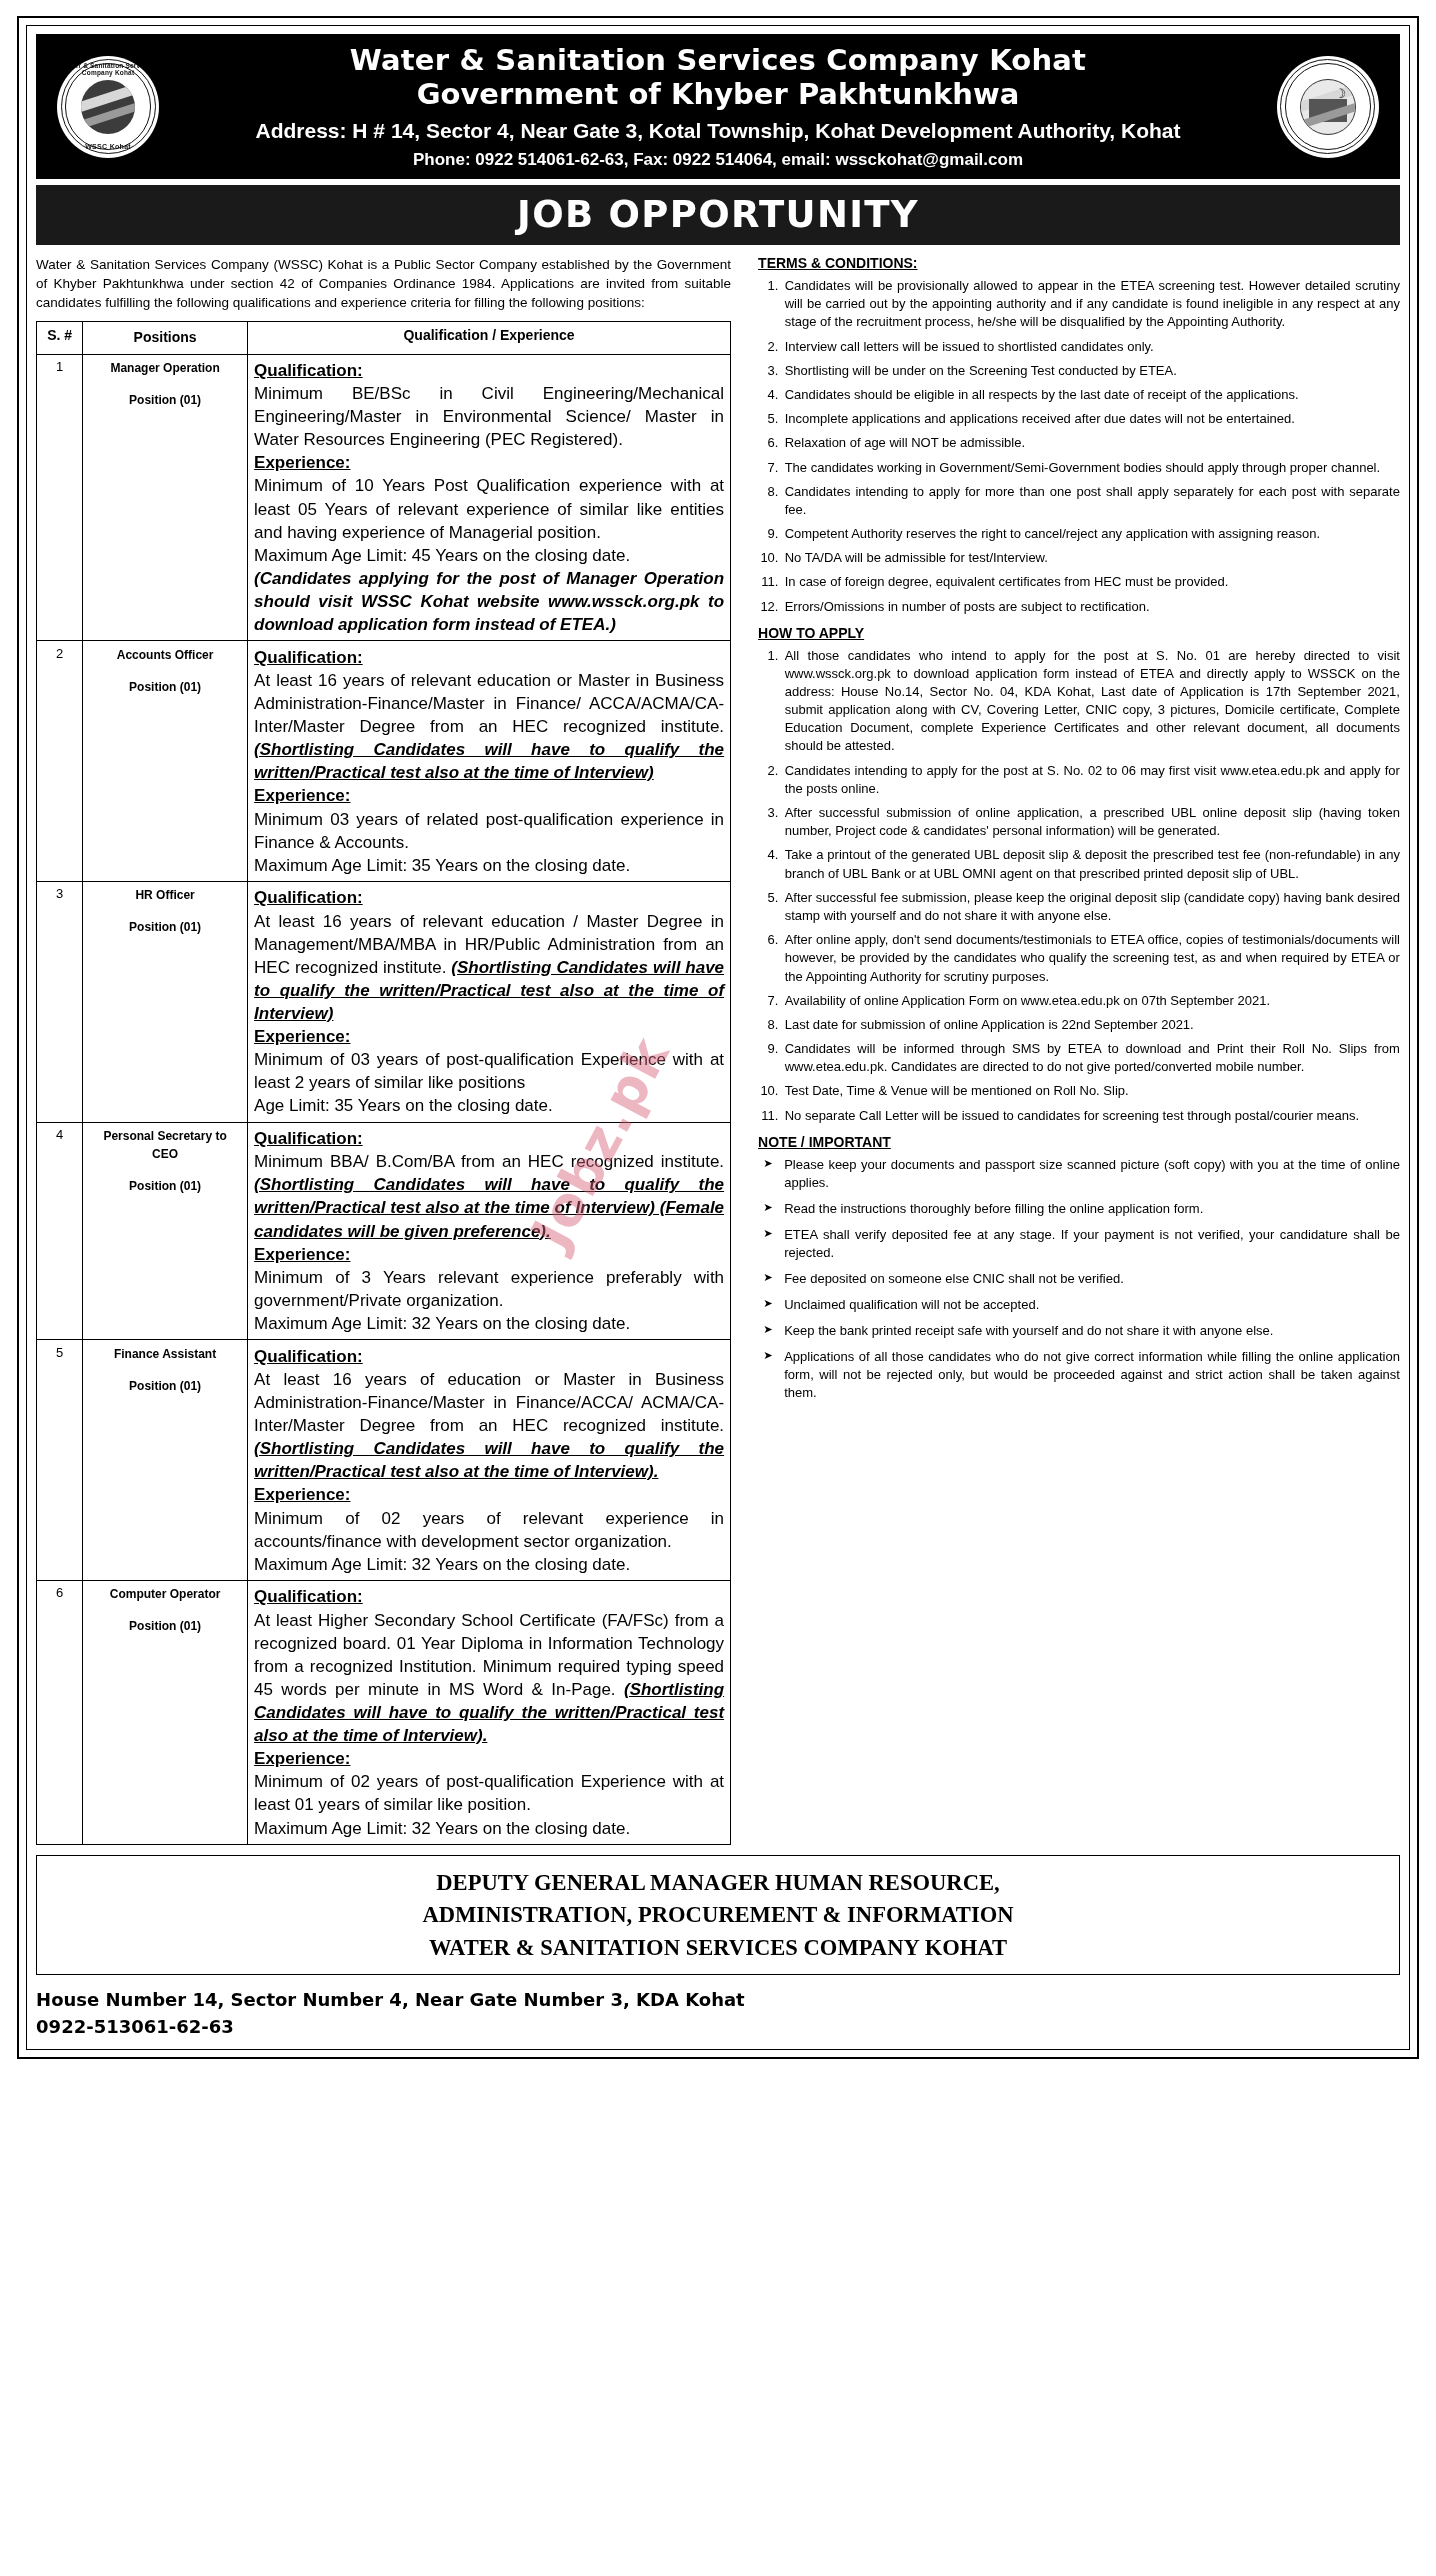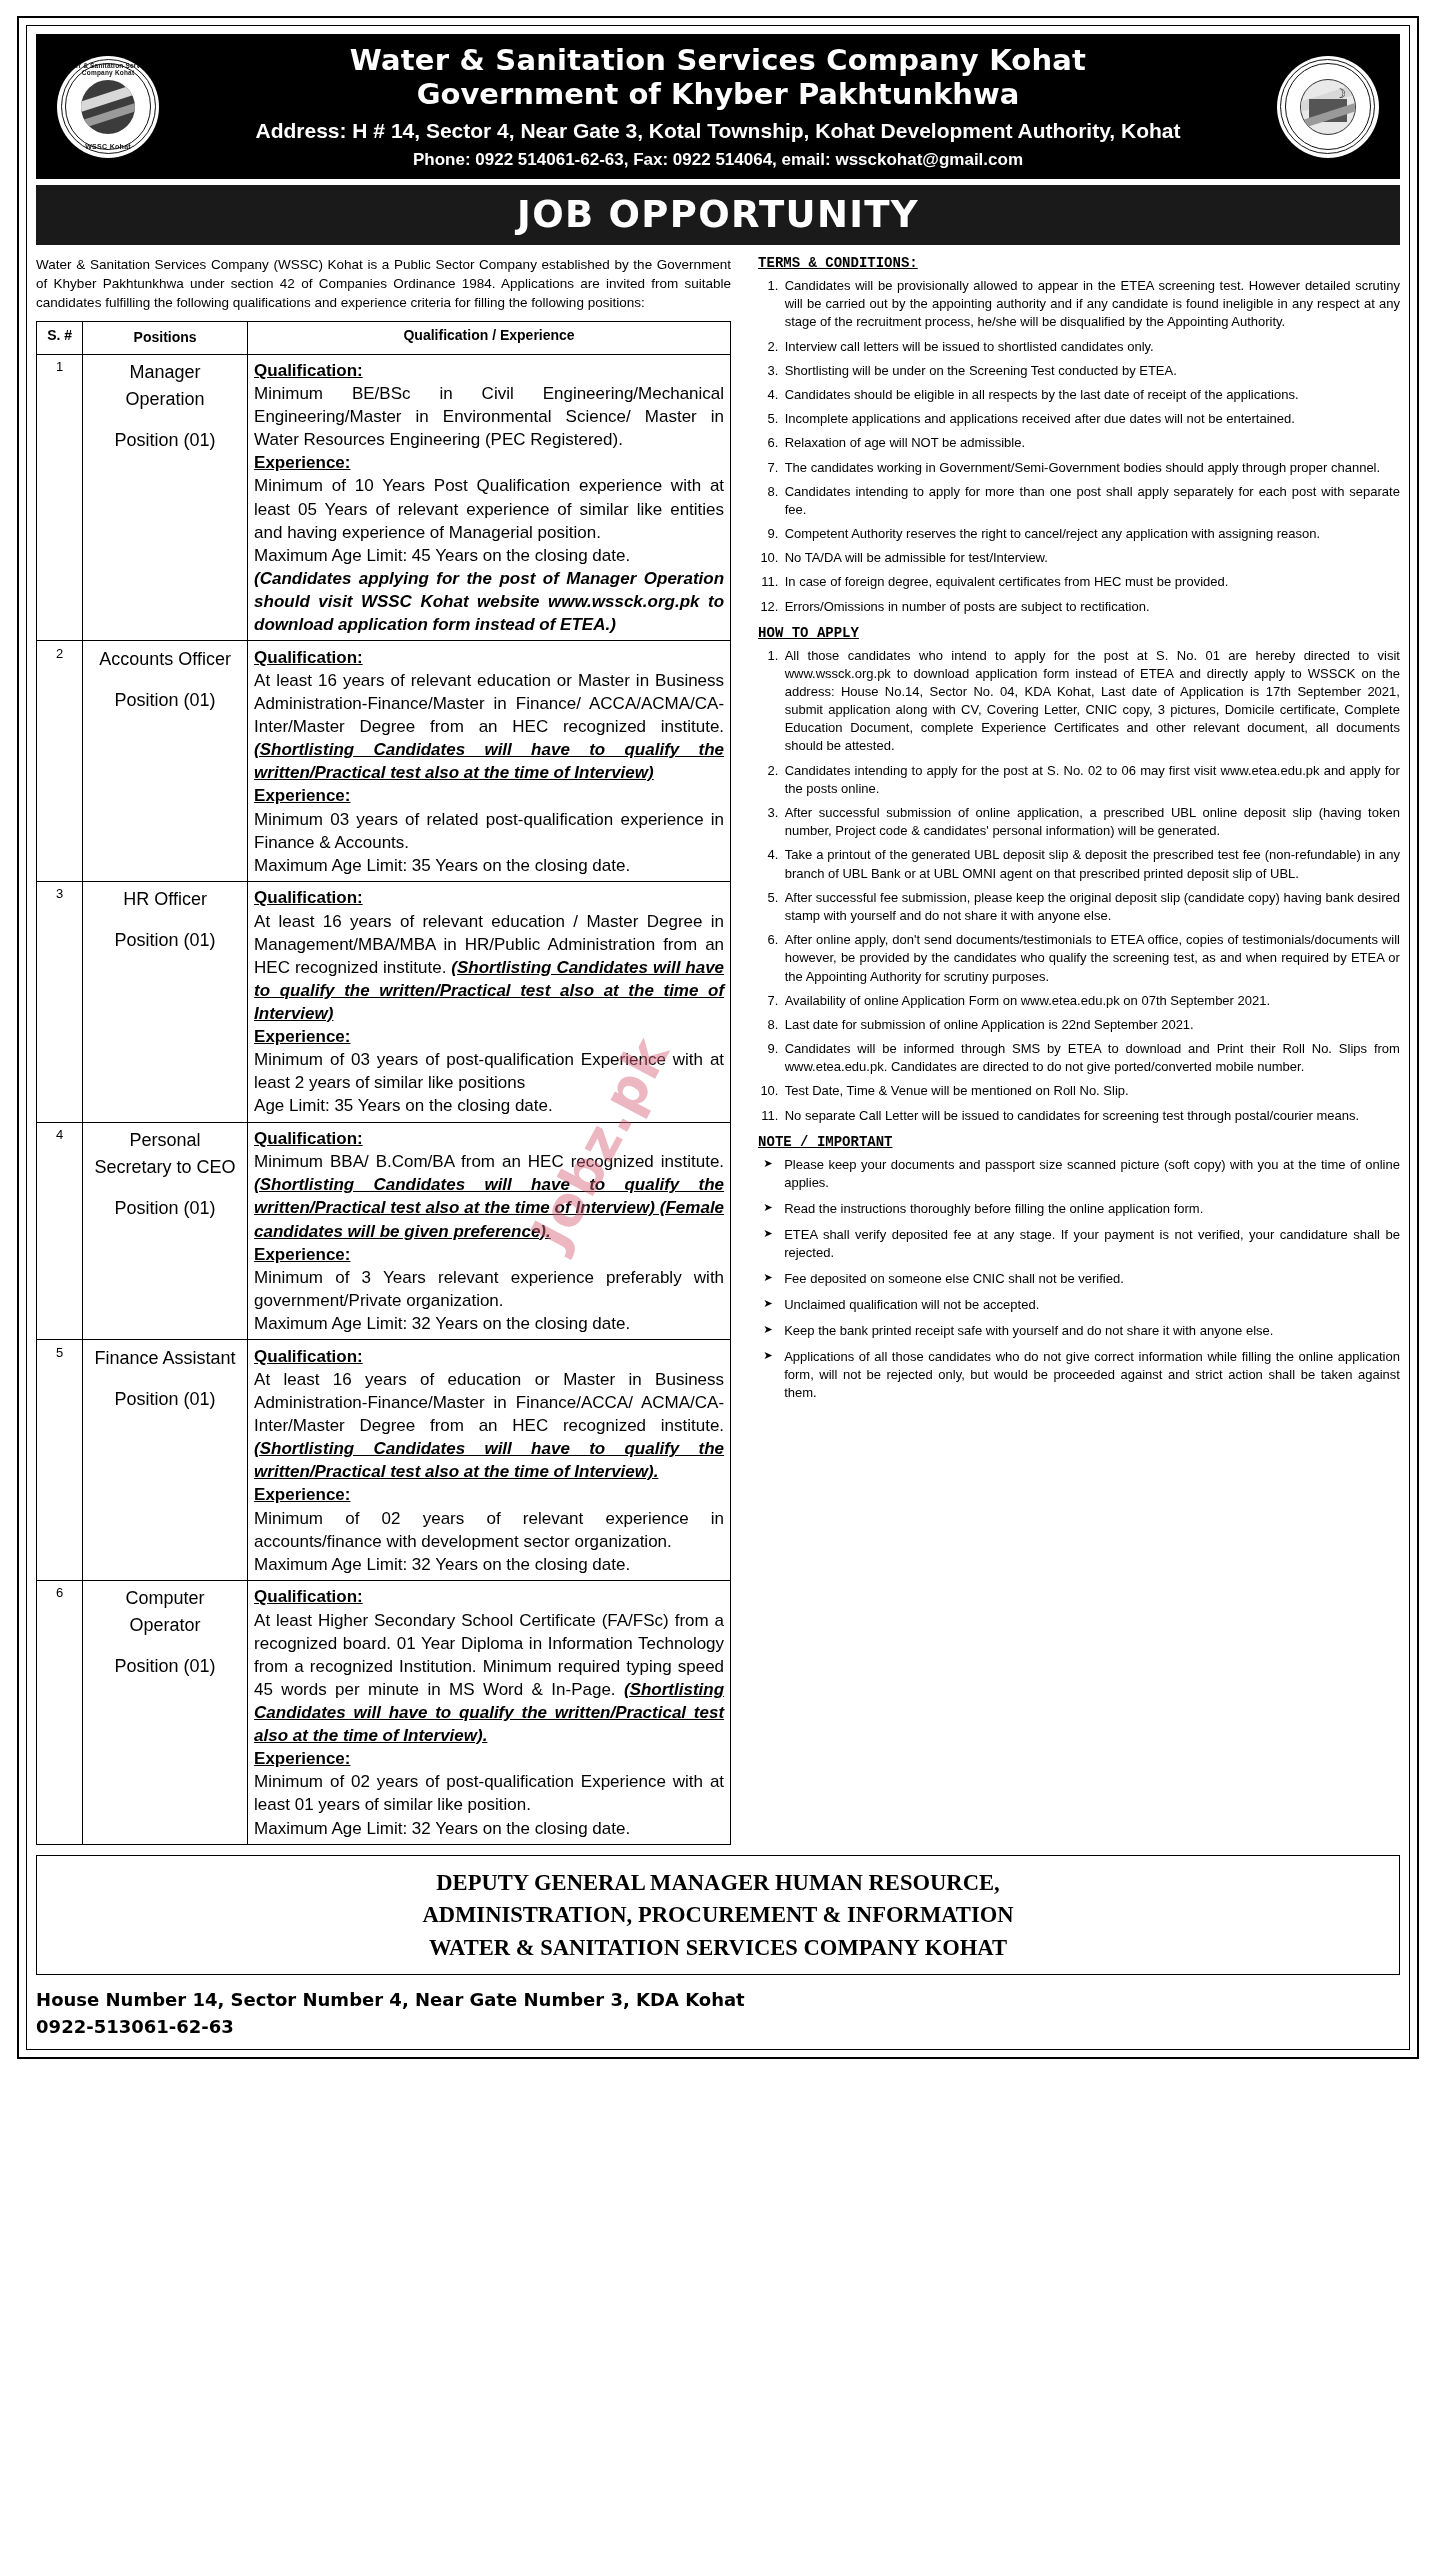--- a/index.html
+++ b/index.html
@@ -166,34 +166,33 @@
     vertical-align:top;
     padding:4.3px 6px;
   }
   table.positions th{
     text-align:center;
     font-size:14px;
     font-weight:bold;
     padding:5.2px 3.5px;
   }
   .c-sn{ width:33px; text-align:center; font-size:13px; vertical-align:middle;}
-  .c-pos{ width:152px; text-align:center; font-size:18px; font-weight:normal; vertical-align:middle; line-height:1.5;}
+  .c-pos{ width:152px; text-align:center; font-size:12px; font-weight:bold; vertical-align:middle; line-height:1.5;}
   .c-pos .posname{ display:block; }
   .c-pos .poscount{ display:block; margin-top:14px;}
   .c-q{ font-size:17px; line-height:1.36; text-align:justify;}
   .lbl{ font-weight:bold; text-decoration:underline; display:block;}
   .bolditalic{ font-weight:bold; font-style:italic;}
   .bolditalic-u{ font-weight:bold; font-style:italic; text-decoration:underline;}
   
   .rt-h{
     font-size:14px;
     font-weight:bold;
     text-decoration:underline;
     margin:0 0 6px 0;
-    font-family:Liberation Mono, monospace;
   }
   ol.rt{
     margin:0 0 8.7px 0;
     padding-left:24px;
   }
   ol.rt li{
     font-size:13px;
     line-height:1.4;
     text-align:justify;
     margin-bottom:6px;

